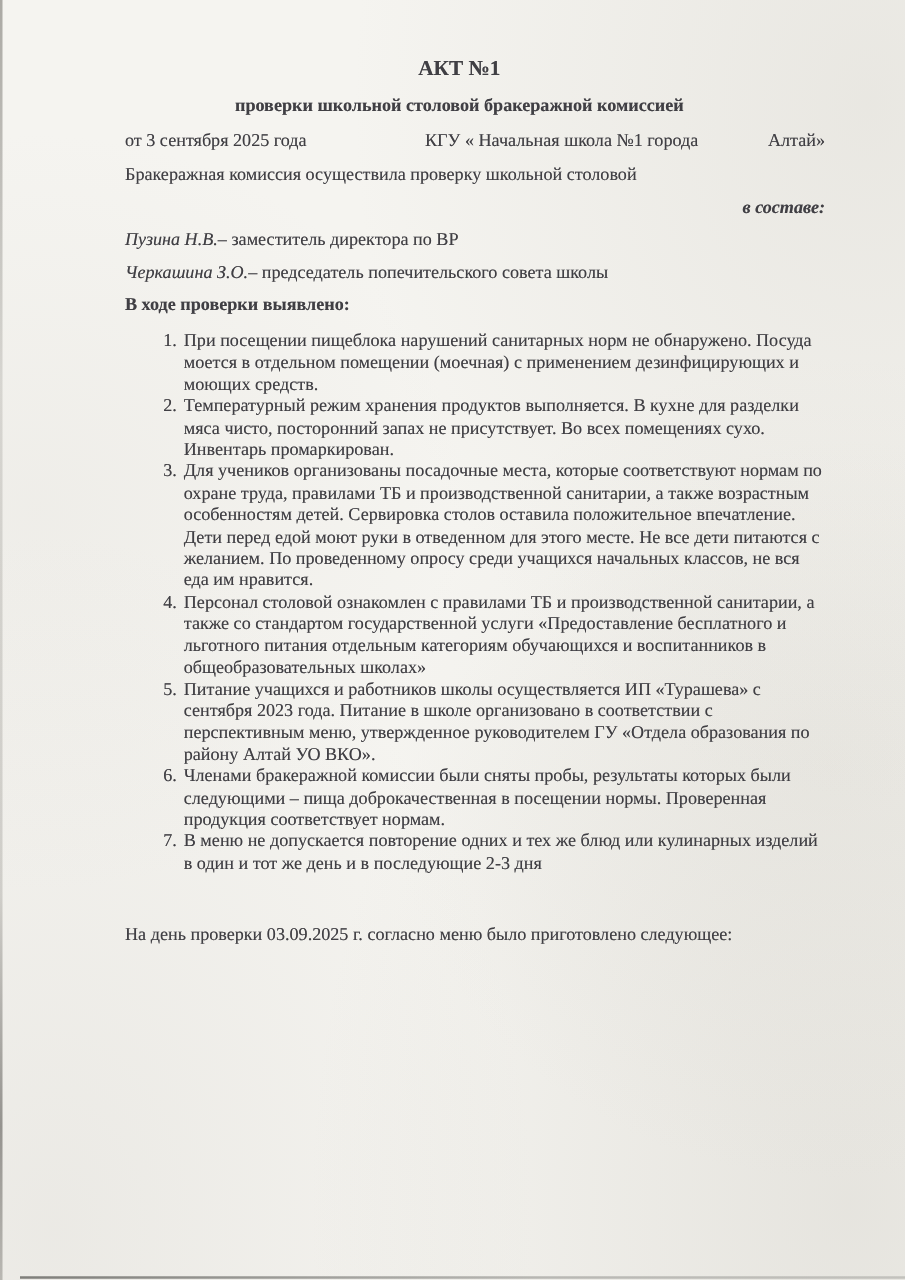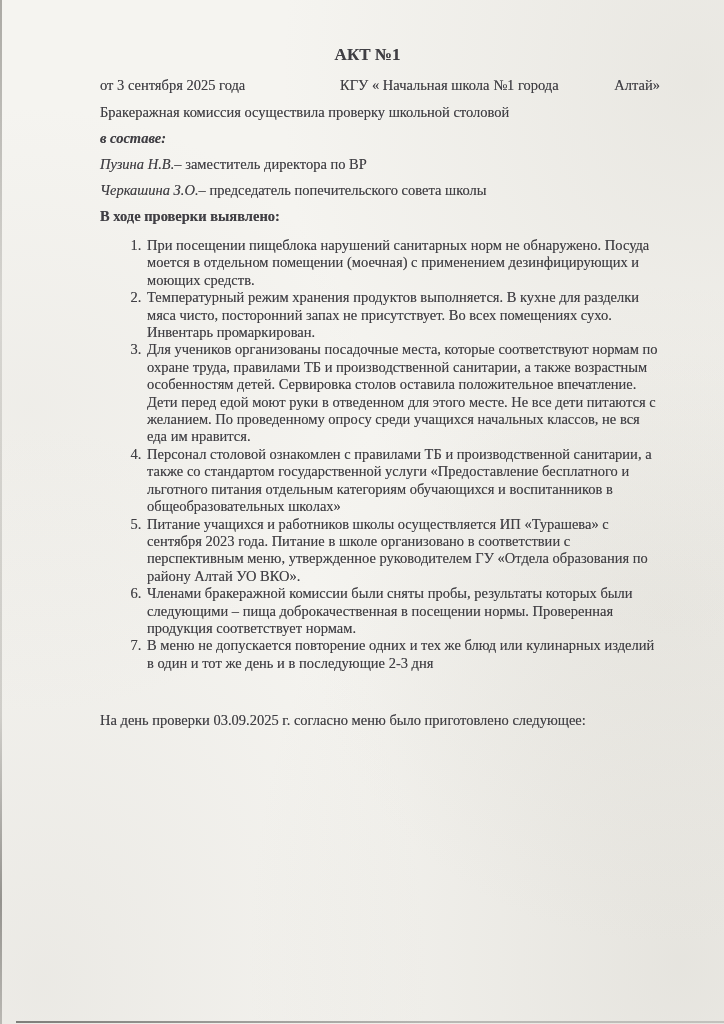--- a/index.html
+++ b/index.html
@@ -74,20 +74,21 @@
     height: 17px;
   }
   .dateline .mid   { position: absolute; left: 240px; top: 0; white-space: nowrap; }
   .dateline .right { position: absolute; right: 0;   top: 0; white-space: nowrap; text-align: right; }
   p.line {
     margin: 0 0 9px 0;
   }
   .composition-label {
     font-weight: bold;
     font-style: italic;
+    text-align: right;
   }
   .member-name { font-style: italic; }
   .findings-heading { font-weight: bold; }
   ol.findings {
     margin: 12px 0 0 0;
     padding: 0 0 0 45px;
     width: 515px;
     list-style-type: decimal;
   }
   ol.findings li {
@@ -101,20 +102,21 @@
 </style>
 </head>
 <body>
 
 <div class="scan-page">
   <div class="scan-edge-left"></div>
   <div class="scan-edge-bottom"></div>
 
   <div class="content">
     <p class="title">АКТ №1</p>
+    <p class="subtitle">проверки школьной столовой бракеражной комиссией</p>
 
     <div class="dateline"><span>от 3  сентября 2025 года</span><span class="mid">КГУ « Начальная школа №1 города</span><span class="right">Алтай»</span></div>
 
     <p class="line">Бракеражная комиссия осуществила проверку школьной столовой</p>
 
     <p class="line composition-label">в составе:</p>
 
     <p class="line"><span class="member-name">Пузина Н.В.</span><span>– заместитель директора по ВР</span></p>
     <p class="line"><span class="member-name">Черкашина З.О.</span><span>– председатель попечительского совета школы</span></p>
 

